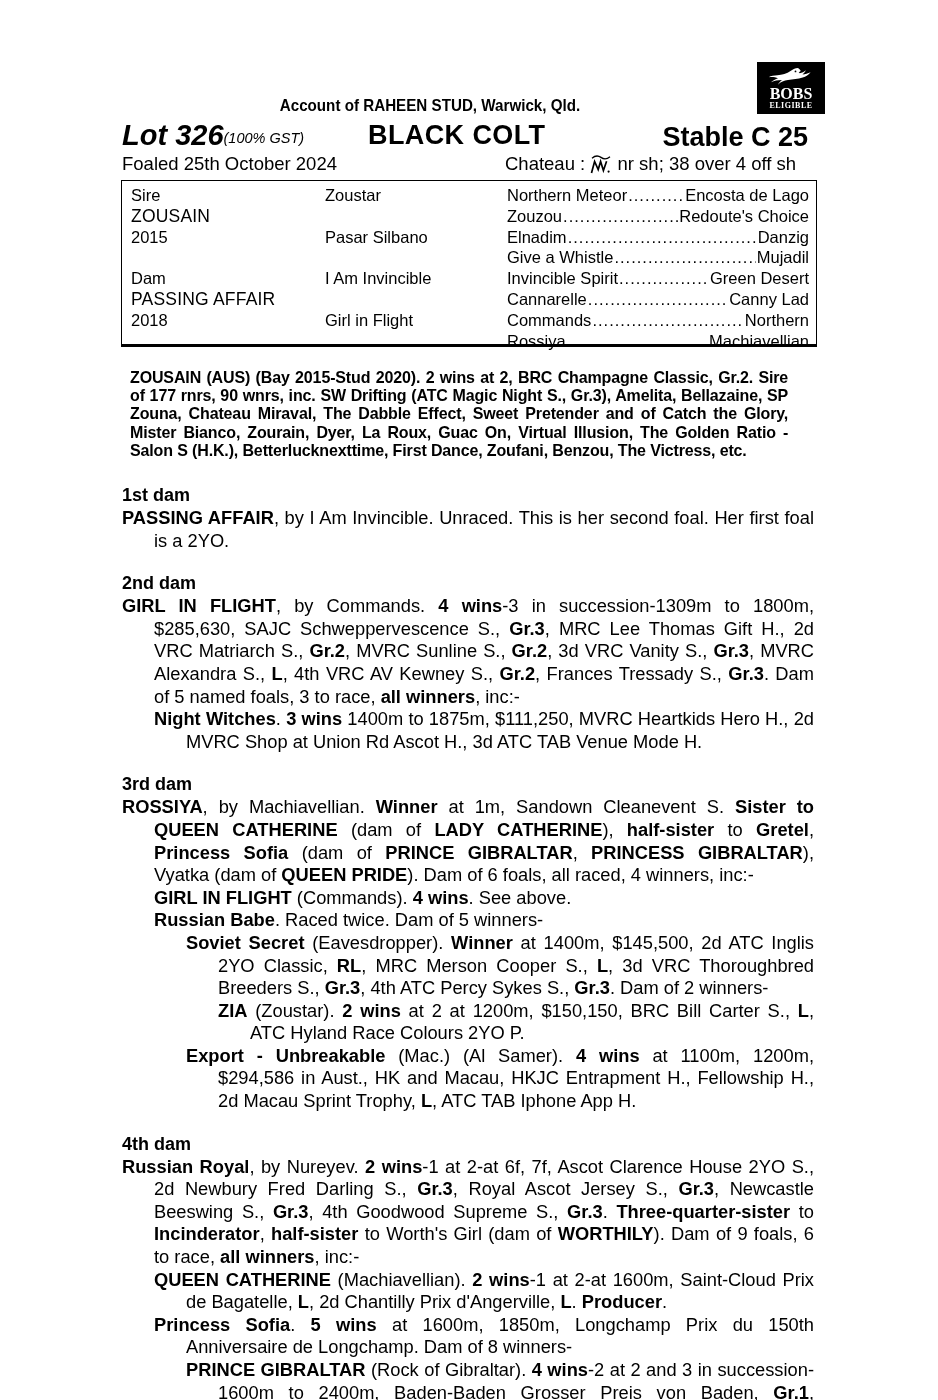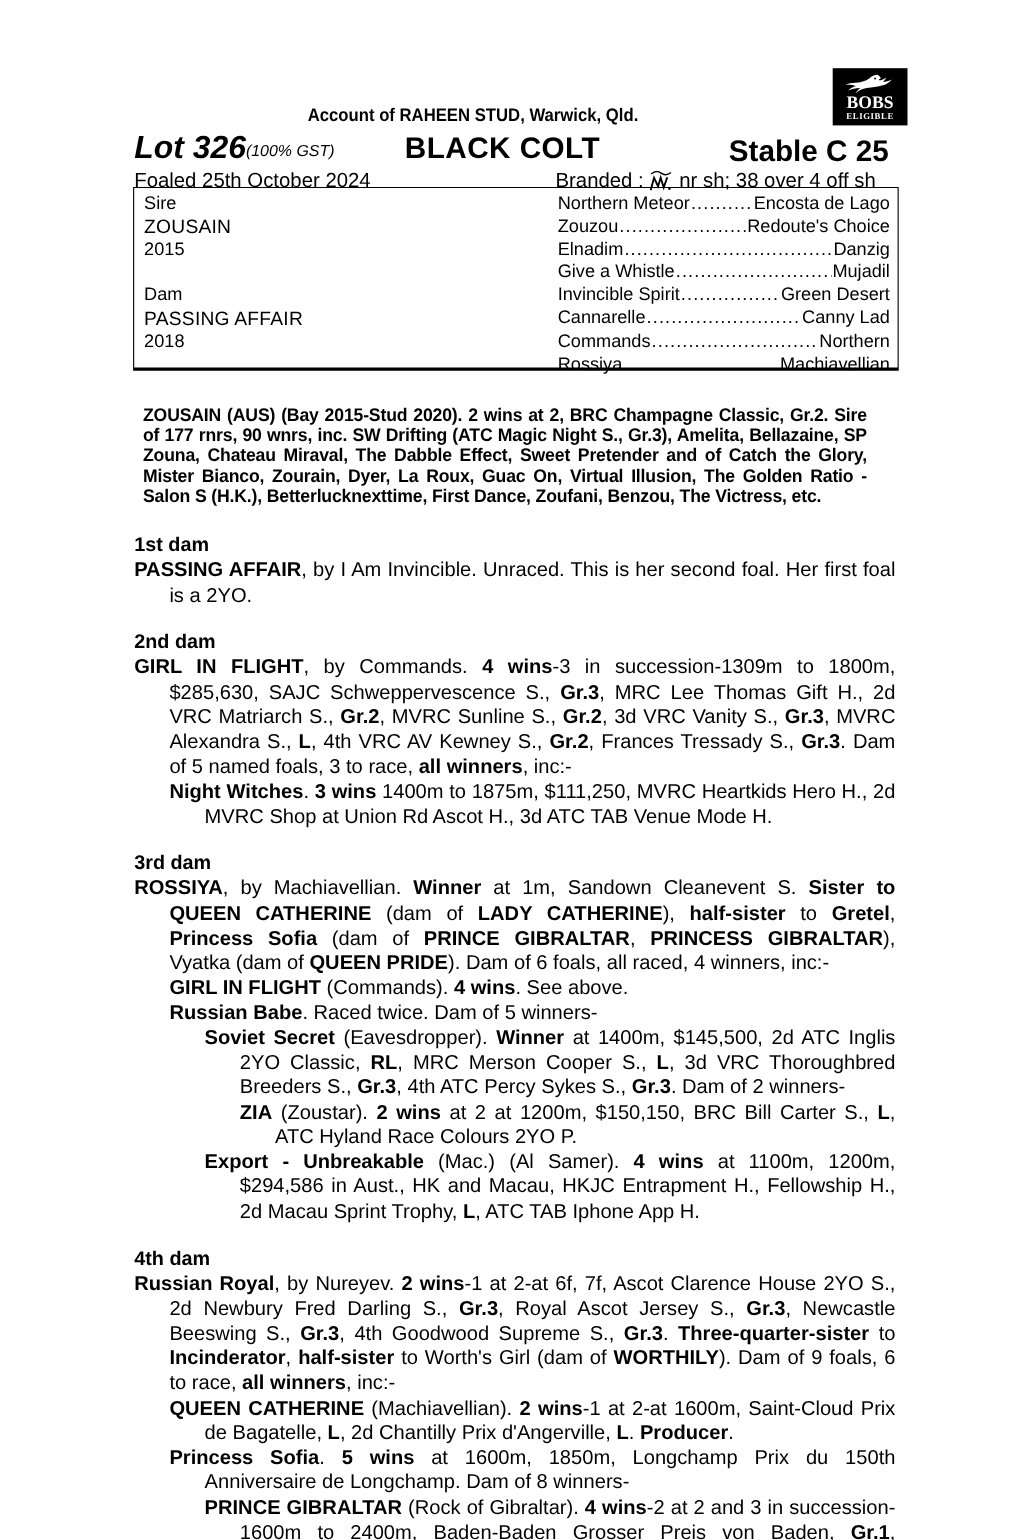--- a/index.html
+++ b/index.html
@@ -142,21 +142,21 @@
     height: 19px;
     vertical-align: -3px;
     position: relative;
     top: 1px;
   }
 
   
   .ped-box {
     position: absolute;
     left: 121px;
-    top: 170px;
+    top: 180px;
     width: 696px;
     height: 167px;
     border: 1.5px solid #000;
     border-bottom-width: 3px;
     box-sizing: border-box;
   }
   .ped-col-a {
     position: absolute;
     left: 9px;
     top: 4px;
@@ -274,41 +274,50 @@
     <div class="lot-no">
       <span>Lot 326</span><span class="lot-gst">(100% GST)</span>
     </div>
     <div class="colt-title">BLACK COLT</div>
     <div class="stable">Stable C 25</div>
   </div>
 
   <div class="foaled-row">
     <div class="foaled">Foaled 25th October 2024</div>
     <div class="branded">
-      <span>Branded :</span>
+      <span>Chateau :</span>
       <svg class="brandmark" viewBox="0 0 22 19">
         <path d="M2 3.2 C5 0.6, 8.5 0.6, 11 2.4 C13.5 4.2, 17 4.2, 20 1.8" stroke="#000" stroke-width="1.3" fill="none"></path>
         <path d="M1.5 18 L4.6 6.5 L8.2 14.5 L10.6 6.5 L13.4 15.5 L16.6 6.2" stroke="#000" stroke-width="1.7" fill="none" stroke-linejoin="miter"></path>
         <circle cx="18.6" cy="16.6" r="1.1" fill="#000"></circle>
       </svg>
       <span>nr sh; 38 over 4 off sh</span>
     </div>
   </div>
 
   <div class="ped-box">
     <div class="ped-col-a">
       <div class="ped-line">Sire</div>
       <div class="ped-line b">ZOUSAIN</div>
       <div class="ped-line">2015</div>
       <div class="ped-line blank">&nbsp;</div>
       <div class="ped-line">Dam</div>
       <div class="ped-line b">PASSING AFFAIR</div>
       <div class="ped-line">2018</div>
     </div>
 
+    <div class="ped-col-b">
+      <div class="ped-line">Zoustar</div>
+      <div class="ped-line blank">&nbsp;</div>
+      <div class="ped-line">Pasar Silbano</div>
+      <div class="ped-line blank">&nbsp;</div>
+      <div class="ped-line">I Am Invincible</div>
+      <div class="ped-line blank">&nbsp;</div>
+      <div class="ped-line">Girl in Flight</div>
+    </div>
 
     <div class="ped-col-c">
       <div class="ped-pair">
           <span class="lft">Northern Meteor</span>
           <span class="dots">..............................................................</span>
           <span class="rgt">Encosta de Lago</span>
         </div>
       <div class="ped-pair">
           <span class="lft">Zouzou</span>
           <span class="dots">..............................................................</span>

